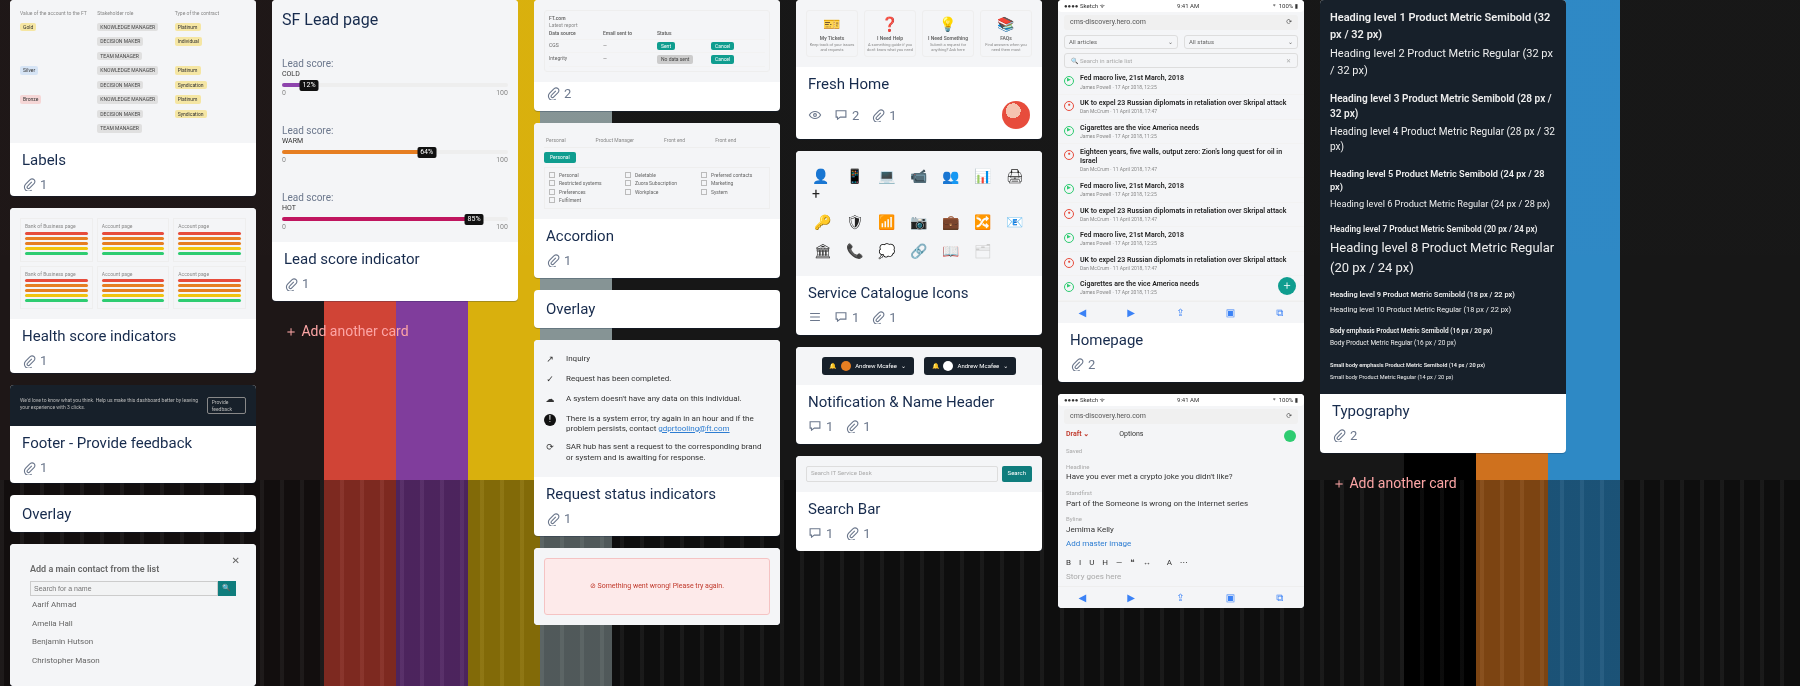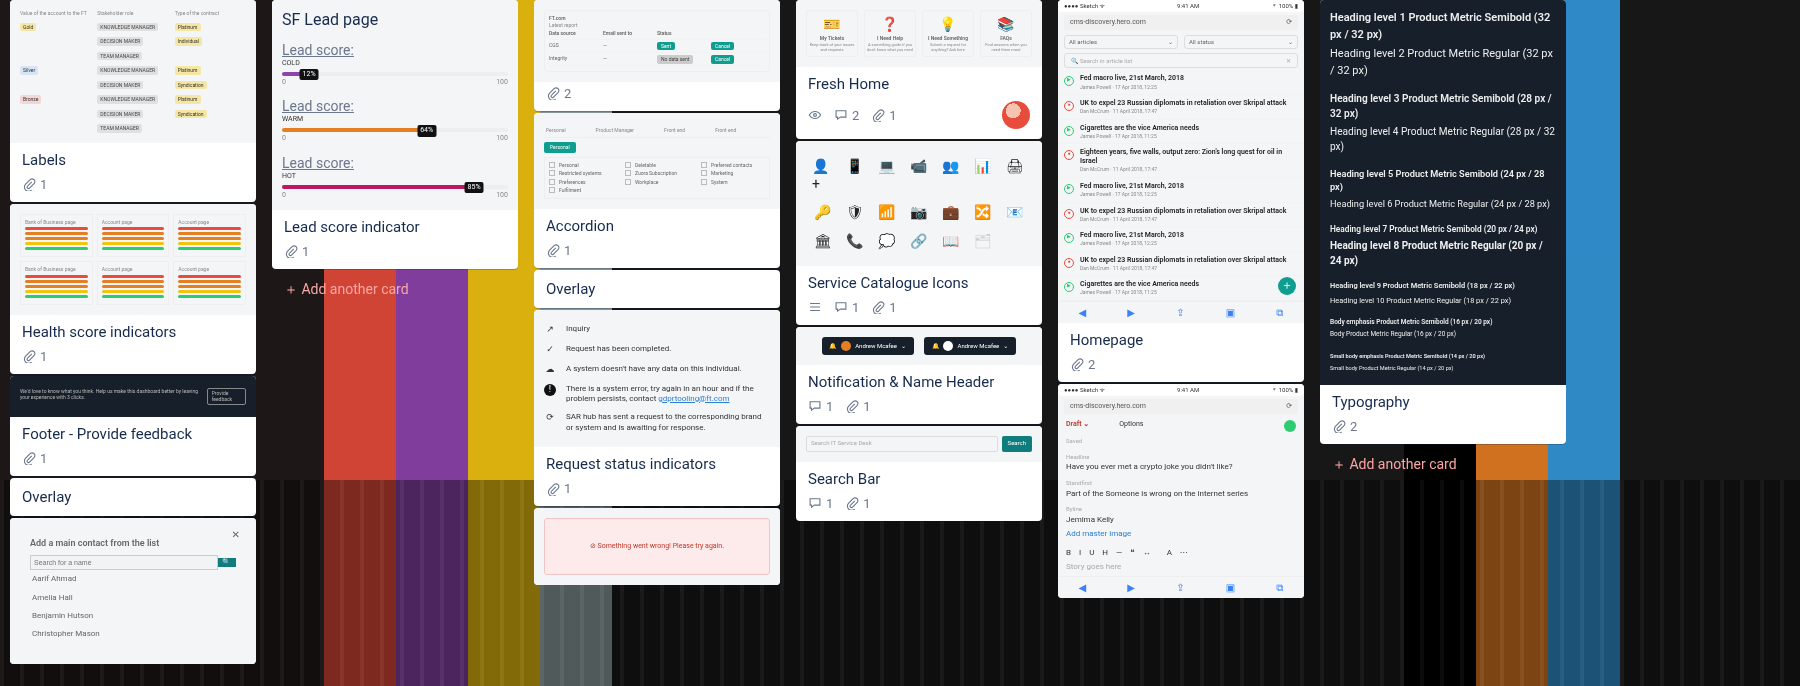--- a/index.html
+++ b/index.html
@@ -26,21 +26,21 @@
   .board {
     position: absolute; inset: 0;
     display: flex;
     gap: 14px;
     padding: 0 10px;
     align-items: flex-start;
   }
   .col {
     width: 248px;
     flex: 0 0 248px;
-    display: flex; flex-direction: column; gap: 2px;
+    display: flex; flex-direction: column; gap: 12px;
     max-height: 686px;
     overflow: hidden;
     padding-right: 2px;
   }
   .card {
     background: #fff;
     border-radius: 4px;
     box-shadow: 0 1px 0 rgba(9,30,66,.25);
     overflow: hidden;
   }
@@ -77,21 +77,21 @@
   .tag.n { background:#e0e0e0; color:#444; }
   .tag.b { background:#d6e4f5; }
   .tag.r { background:#f5d6d6; }
 
   .health-mock { display:grid; grid-template-columns:1fr 1fr 1fr; gap:4px; }
   .hbar { height:3px; border-radius:2px; margin:2px 0; }
   .hbar.r{background:#e74c3c;} .hbar.o{background:#e67e22;} .hbar.y{background:#f1c40f;} .hbar.g{background:#2ecc71;}
   .hbox{ border:1px solid #eee; padding:4px; }
 
   .lead-mock { font-size:9px; color:#444; }
-  .lead-mock .label{ font-size:14px; color:#6b778c; margin-top:10px;text-decoration:underline; }
+  .lead-mock .label{ font-size:10px; color:#6b778c; margin-top:26px; }
   .lead-mock .name{ font-size:7px; color:#333; text-transform:uppercase; }
   .bar-track{ height:4px; background:#eee; border-radius:2px; position:relative; margin-top:4px; }
   .bar-fill{ position:absolute; left:0; top:0; bottom:0; border-radius:2px; }
   .bar-cap{ position:absolute; top:-3px; background:#111; color:#fff; font-size:7px; padding:1px 3px; border-radius:2px; transform:translateX(-50%); }
   .bar-ends{ display:flex; justify-content:space-between; font-size:7px; color:#888; margin-top:2px;}
 
   .table-mock{ border:1px solid #eee; border-radius:3px; padding:4px; font-size:5px;}
   .table-mock .row{ display:grid; grid-template-columns:1fr 1fr 1fr 1fr; border-bottom:1px solid #f2f2f2; padding:2px 0;}
   .pill{ display:inline-block; background:#0f9d8f; color:#fff; font-size:5px; padding:1px 4px; border-radius:2px;}
   .pill.gr{ background:#0f9d8f;} .pill.gray{background:#ccc;color:#444;}
@@ -149,21 +149,21 @@
   .article-mock .toolbar{ display:flex; gap:8px; padding:4px 8px; font-size:8px; color:#333; align-items:center;}
   .article-mock .green-dot{ width:12px;height:12px;border-radius:50%;background:#2ecc71; margin-left:auto;}
 
   .typo-mock{ font-size:8px; line-height:1.5; color:#eee;}
   .typo-list div{ margin-bottom:3px;}
 
   .overlay-title{ font-size:15px; color:#172b4d; padding:10px 12px;}
   .contact-mock{ position:relative; padding:10px; }
   .contact-mock .close{ position:absolute; right:6px; top:0; font-size:10px;}
   .contact-mock .h{ font-size:9px; font-weight:600; margin-bottom:6px;}
-  .contact-mock .srch{ display:flex;align-items:center;}
+  .contact-mock .srch{ display:flex;}
   .contact-mock .srch input{ flex:1; border:1px solid #ccc; font-size:7px; padding:3px;}
   .contact-mock .srch .b{ background:#0f7d7d; color:#fff; width:18px; display:flex; align-items:center; justify-content:center;}
   .contact-mock .nm{ font-size:8px; padding:4px 2px;}
 
   .footer-mock{ background:#17202a; color:#bbb; font-size:5px; padding:12px 10px; display:flex; justify-content:space-between;}
   .footer-mock .btn{ border:1px solid #888; padding:1px 4px; border-radius:2px; font-size:5px;}
 
   .status-err{ border:1px solid #f5c3c3; background:#fdeaea; color:#c0392b; font-size:7px; padding:23px; border-radius:3px; text-align:center;}
 </style>
 </head>
@@ -818,21 +818,21 @@
             <div style="font-size:11px;font-weight:600">Heading level 1 Product Metric Semibold (32 px / 32 px)</div>
             <div style="font-size:11px;font-weight:400">Heading level 2 Product Metric Regular (32 px / 32 px)</div>
             <div style="height:6px"></div>
             <div style="font-size:10.1px;font-weight:600">Heading level 3 Product Metric Semibold  (28 px / 32 px)</div>
             <div style="font-size:10.1px;font-weight:400">Heading level 4 Product Metric Regular (28 px / 32 px)</div>
             <div style="height:6px"></div>
             <div style="font-size:9.2px;font-weight:600">Heading level 5 Product Metric Semibold  (24 px / 28 px)</div>
             <div style="font-size:9.2px;font-weight:400">Heading level 6 Product Metric Regular (24 px / 28 px)</div>
             <div style="height:6px"></div>
             <div style="font-size:8.3px;font-weight:600">Heading level 7 Product Metric Semibold  (20 px / 24 px)</div>
-            <div style="font-size:10px;font-weight:700">Heading level 8 Product Metric Regular (20 px / 24 px)</div>
+            <div style="font-size:13px;font-weight:400">Heading level 8 Product Metric Regular (20 px / 24 px)</div>
             <div style="height:6px"></div>
             <div style="font-size:7.4px;font-weight:600">Heading level 9 Product Metric Semibold (18 px / 22 px)</div>
             <div style="font-size:7.4px;font-weight:400">Heading level 10 Product Metric Regular (18 px / 22 px)</div>
             <div style="height:6px"></div>
             <div style="font-size:6.5px;font-weight:600">Body emphasis Product Metric Semibold (16 px / 20 px)</div>
             <div style="font-size:6.5px;font-weight:400">Body Product Metric Regular (16 px / 20 px)</div>
             <div style="height:6px"></div>
             <div style="font-size:5.6px;font-weight:600">Small body emphasis Product Metric Semibold (14 px / 20 px)</div>
             <div style="font-size:5.6px;font-weight:400">Small body Product Metric Regular (14 px / 20 px)</div>
           </div>

